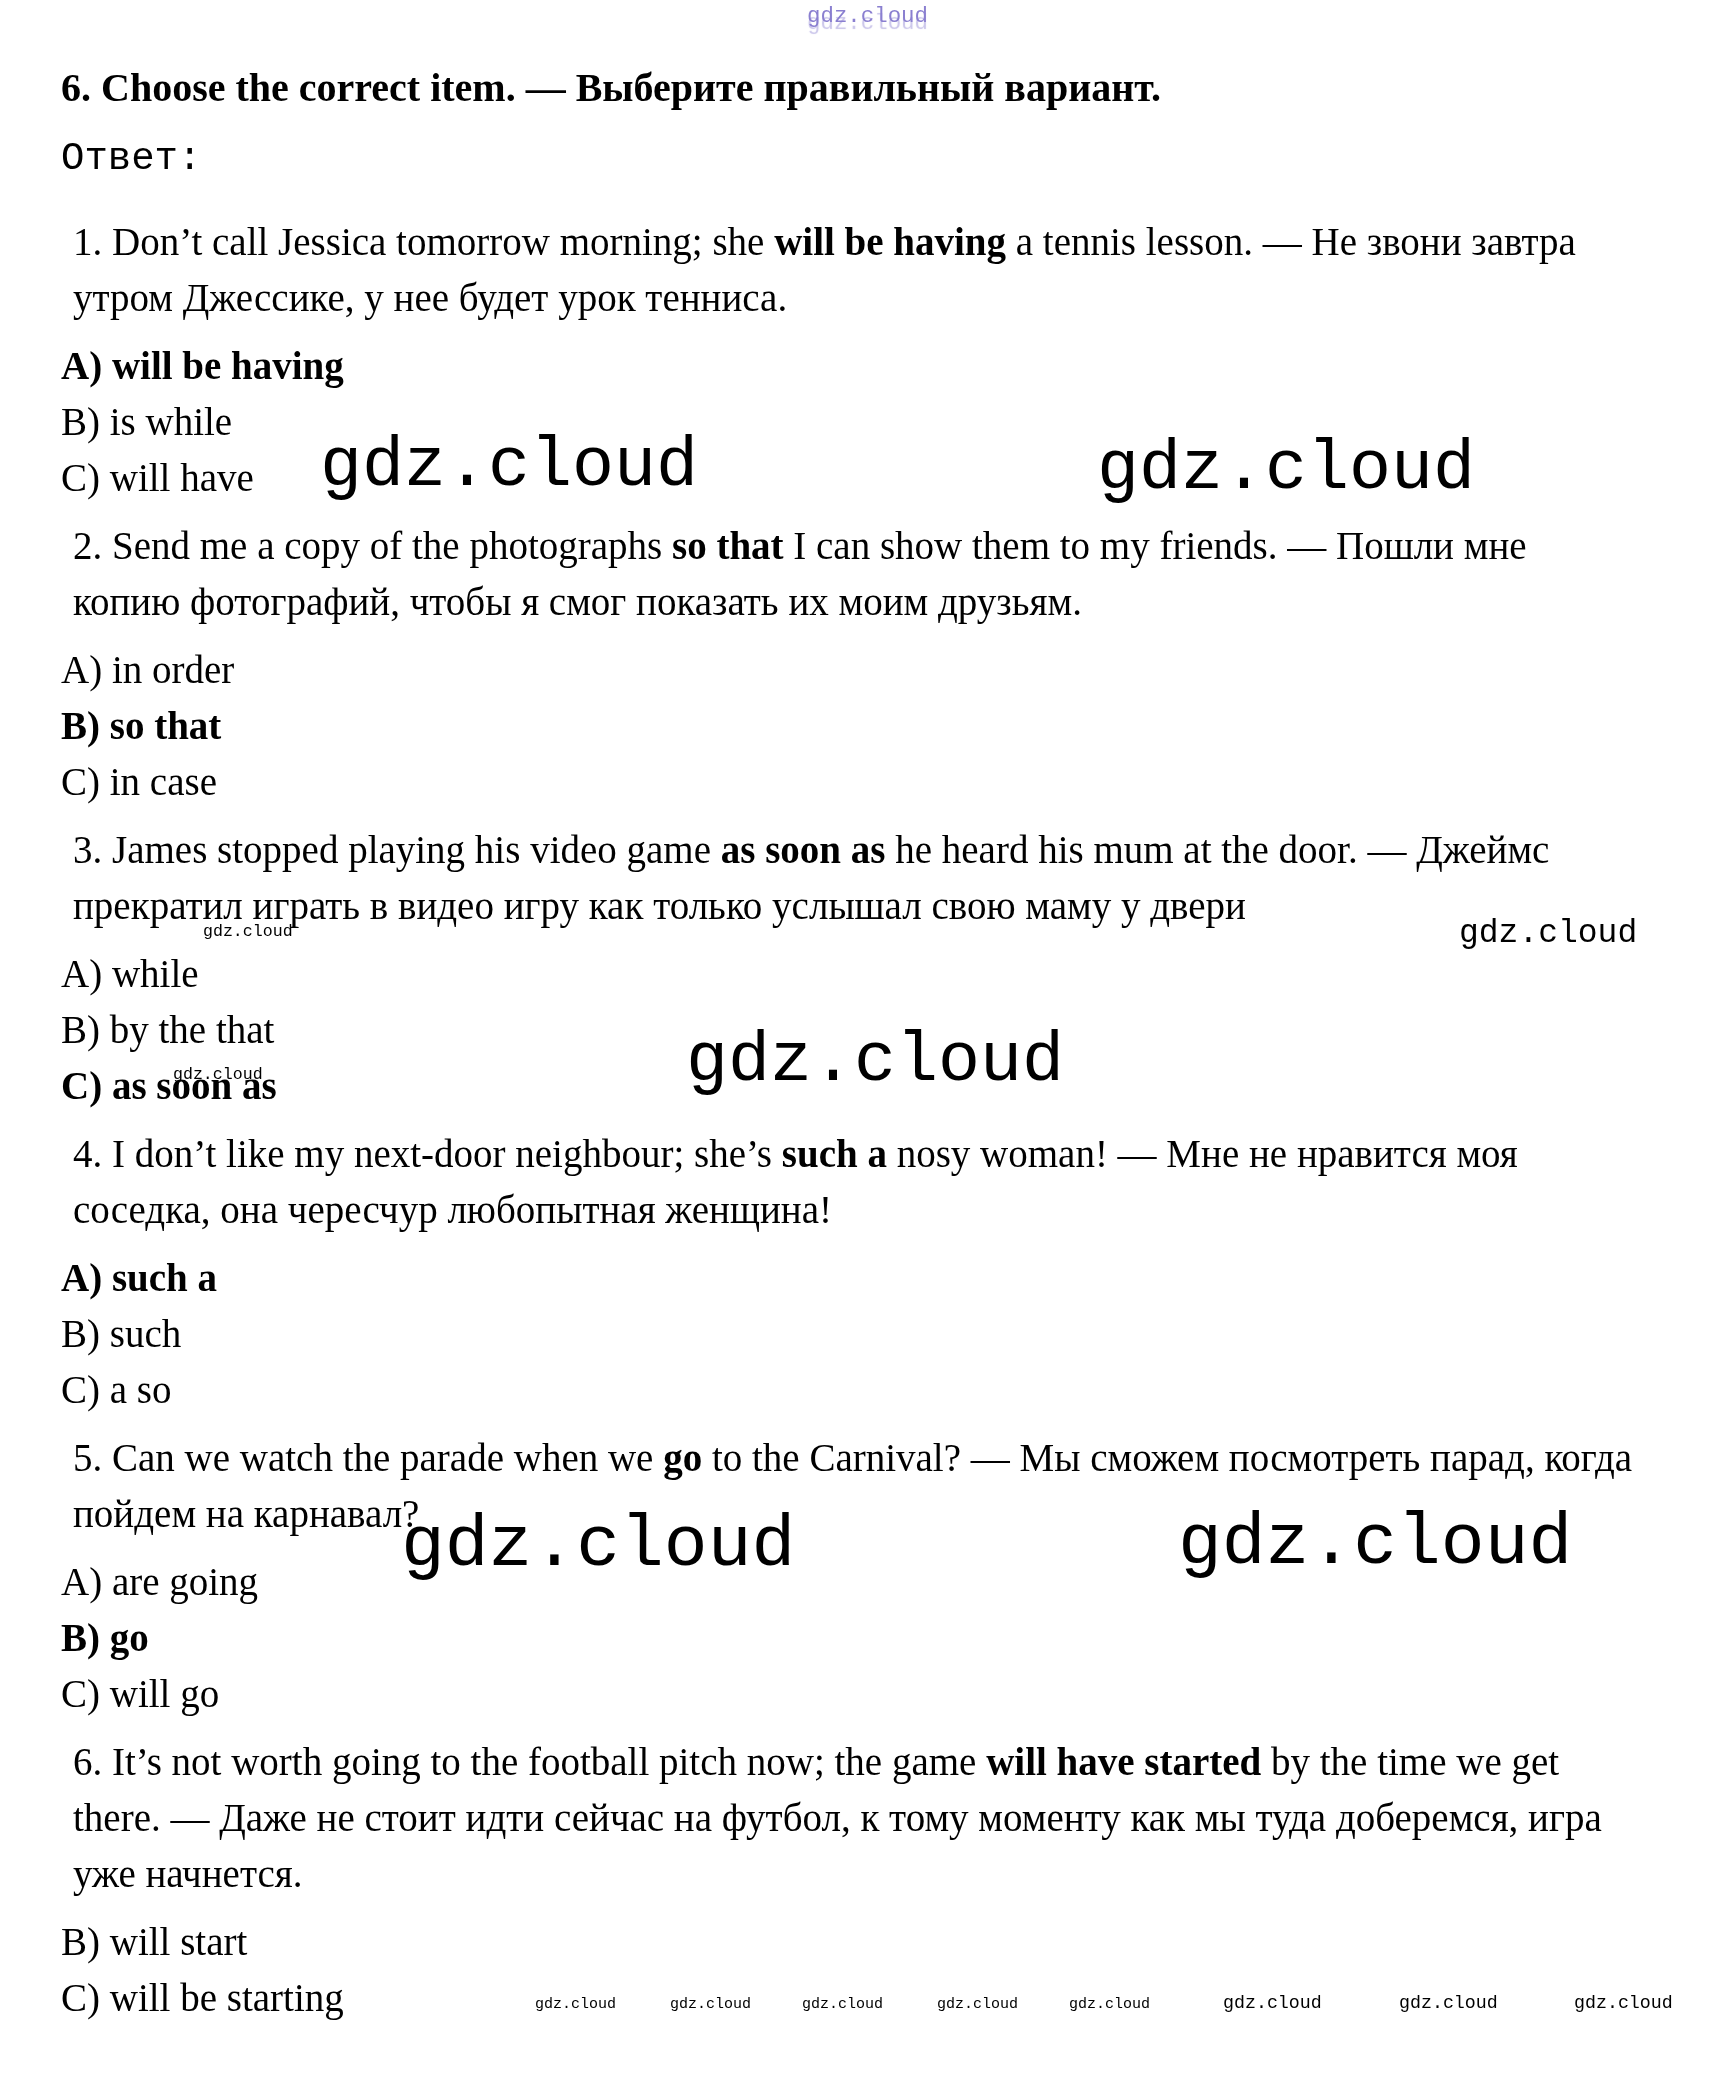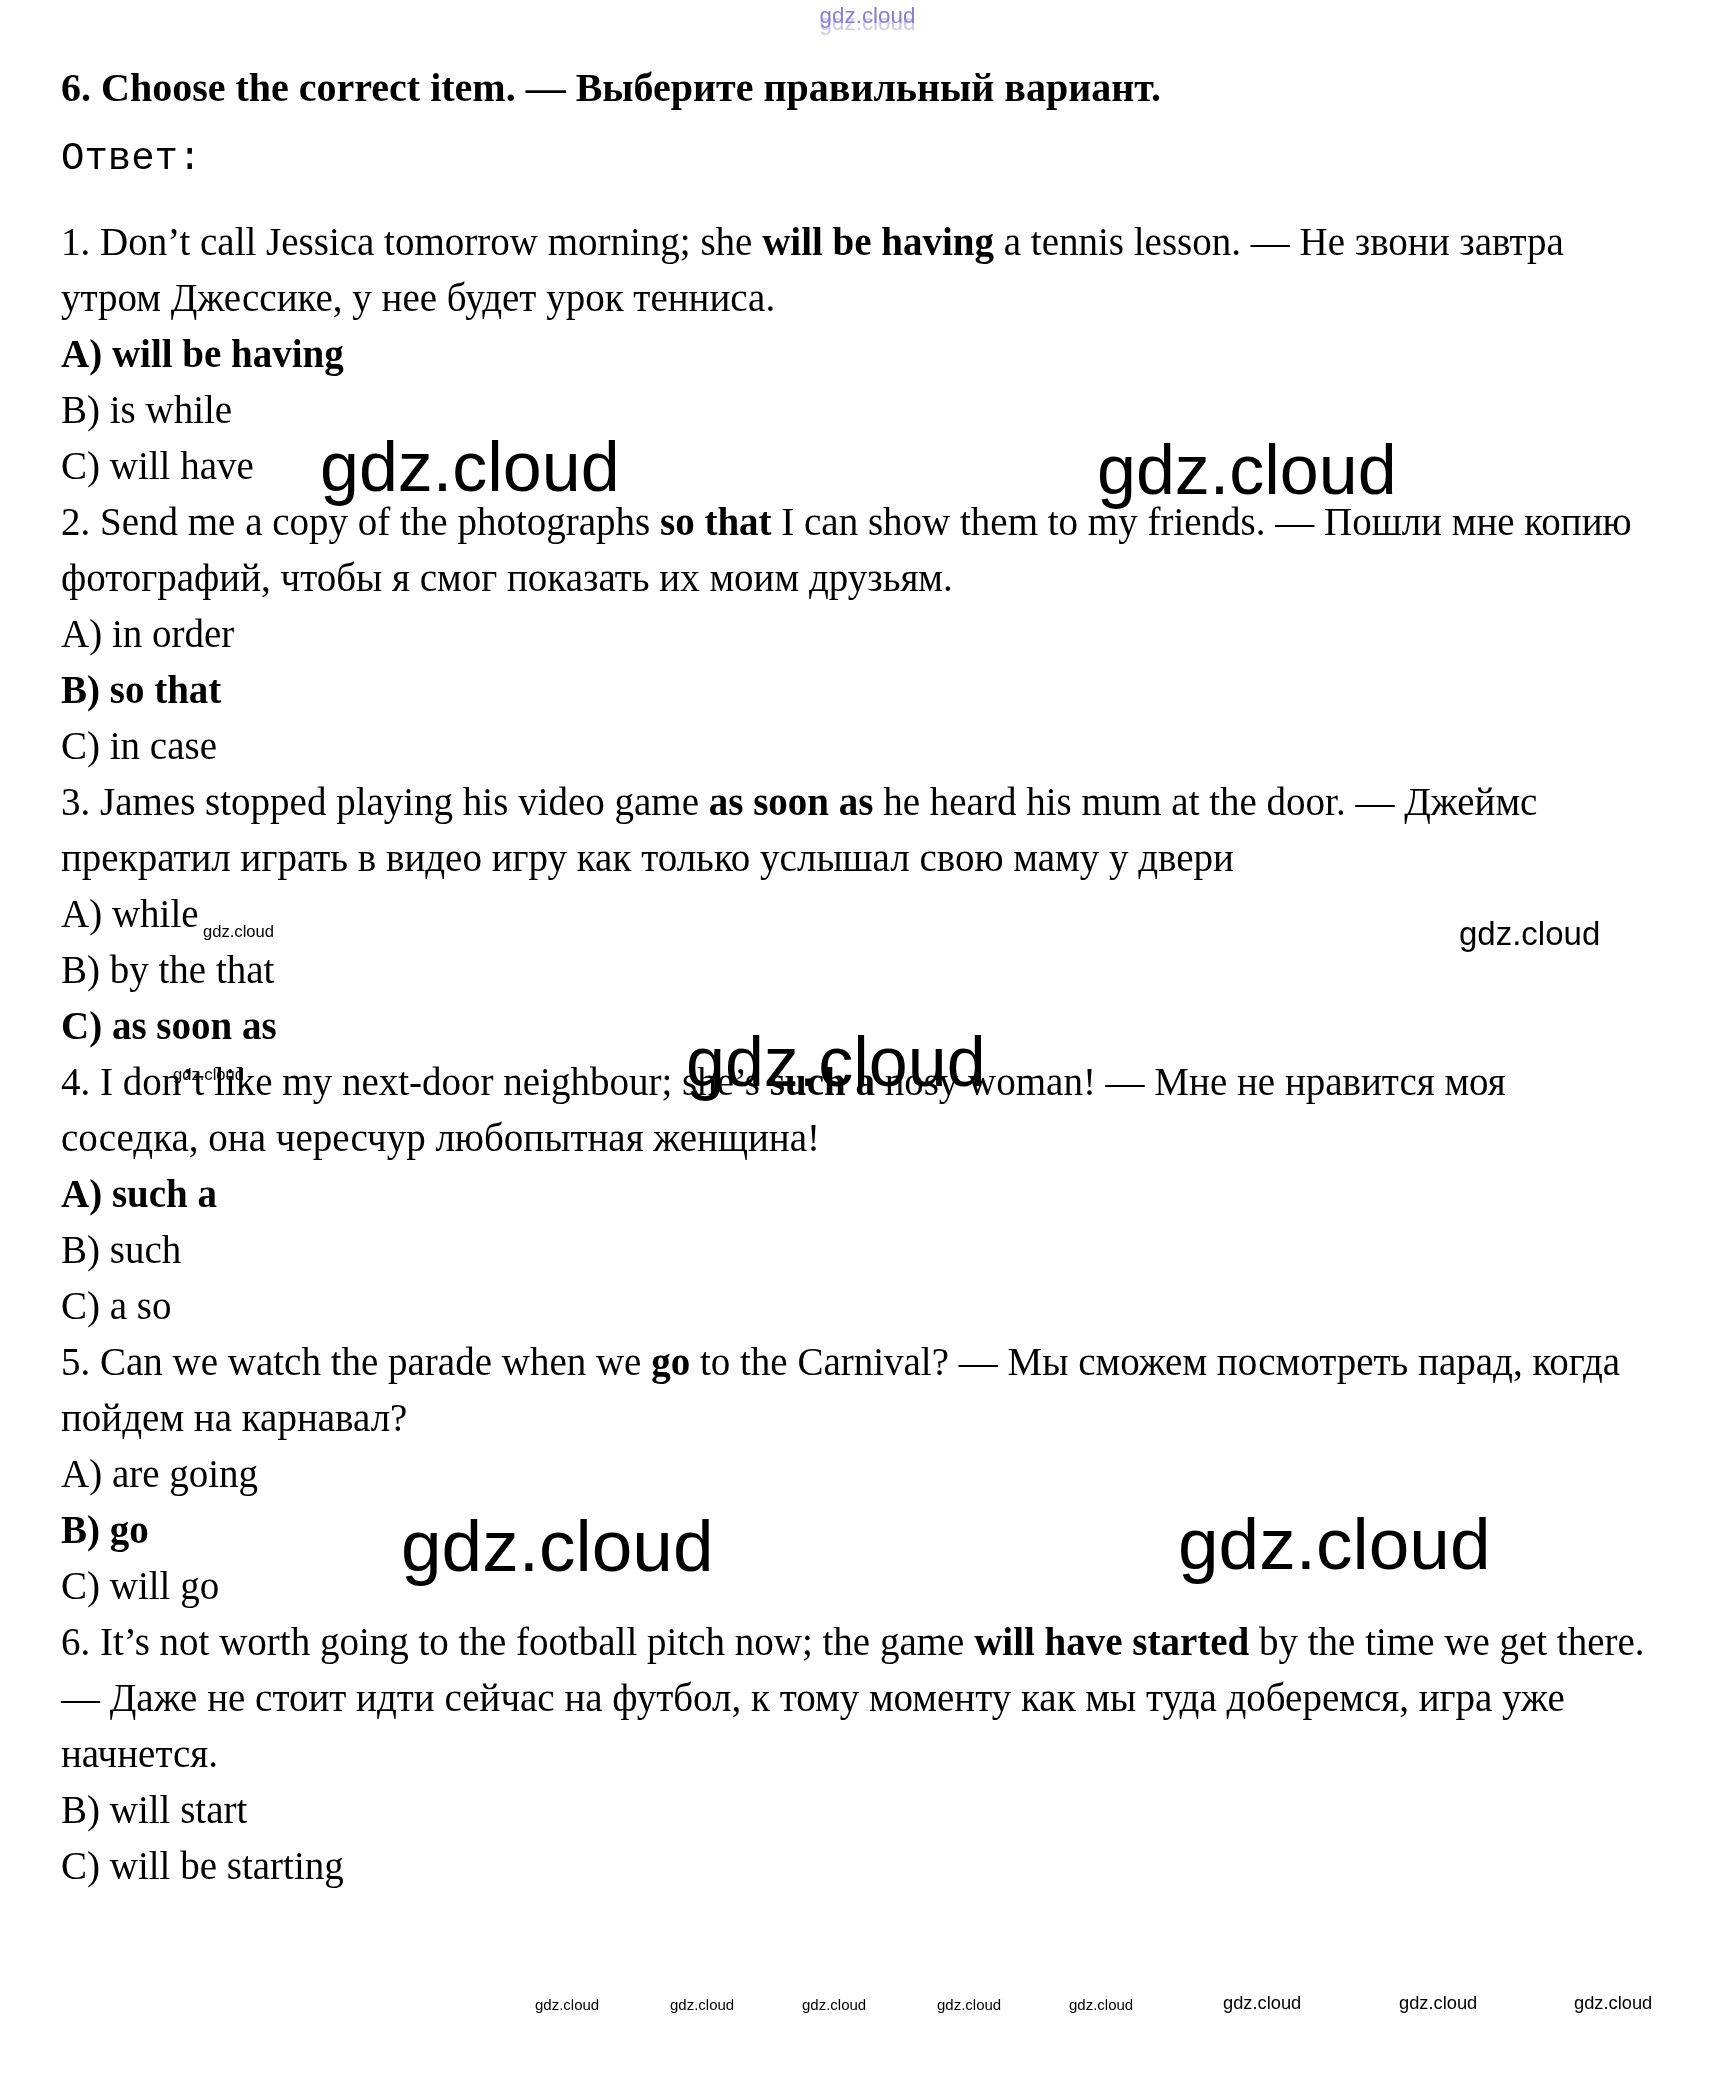--- a/index.html
+++ b/index.html
@@ -21,29 +21,29 @@
     z-index: 1;
   }
   .title {
     font-size: 40px;
     font-weight: bold;
     margin: 0 0 15px 0;
     line-height: 56px;
   }
   .answer-label { margin: 0 0 26.6px 0; font-family: Liberation Mono, monospace; }
   .question { margin: 0; }
-  .qtext { margin: 0; }
+  .qtext { margin: 12px; }
   .qtext strong { font-weight: bold; }
   .option { margin: 0; }
   .option.correct { font-weight: bold; }
 
   
   .wm {
     position: absolute;
-    font-family: Liberation Sans, sans-serif;
+    font-family: Liberation Mono, monospace;
     color: #000000;
     white-space: nowrap;
     z-index: 5;
     line-height: 1;
   }
   .wm-top {
     top: 5px; left: 50%; transform: translateX(-50%);
     font-size: 22.4px;
     color: #8a7fd0;
     text-shadow: 0 6.6px 0.8px rgba(138,127,208,0.45);

